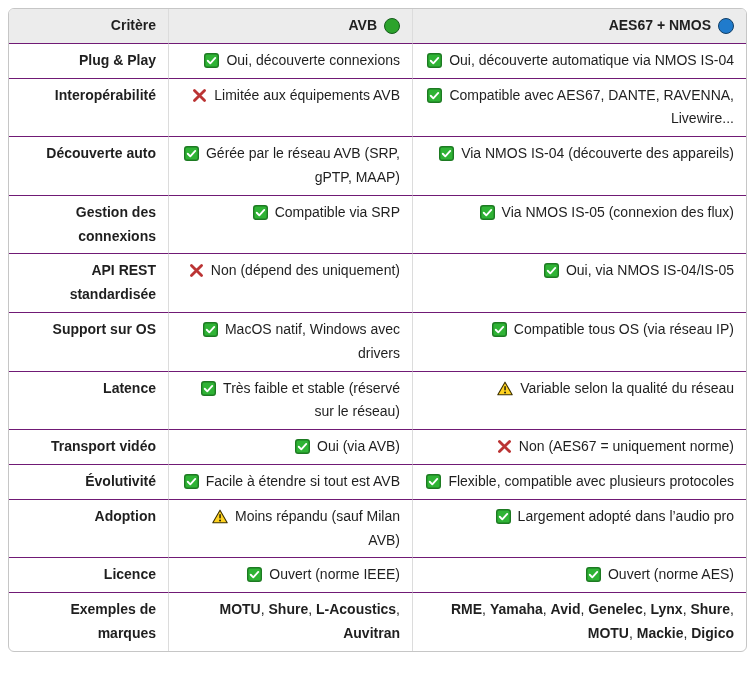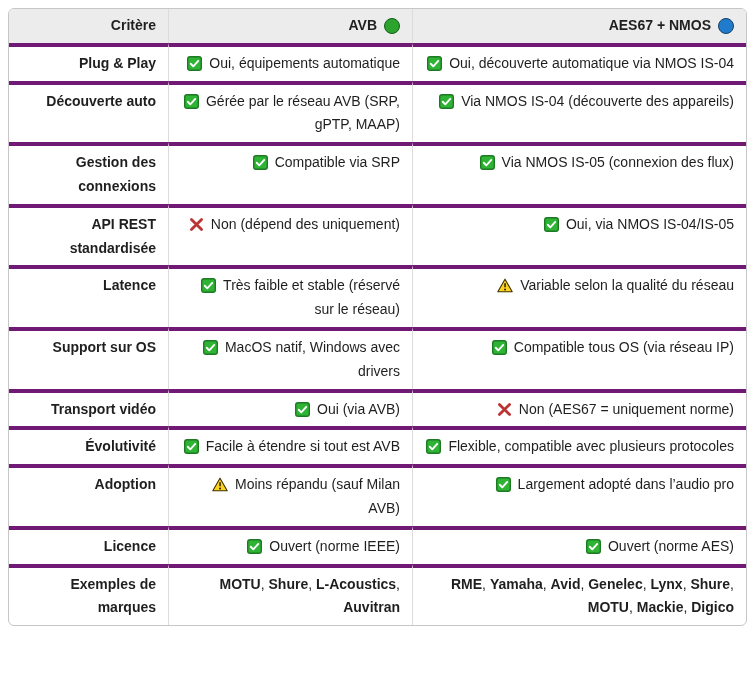--- a/index.html
+++ b/index.html
@@ -32,21 +32,21 @@
     overflow-wrap: break-word;
   }
   thead th {
     background: #ececec;
     font-weight: 600;
   }
   th + th, td + td {
     border-left: 1px solid #dcdcdc;
   }
   tbody td {
-    border-top: 4px solid #701a75;
+    border-top: 1px solid #701a75;
   }
   td.crit {
     font-weight: 700;
   }
   .ic {
     display: inline-block;
     vertical-align: -3px;
     margin-right: 7px;
     line-height: 0;
   }
@@ -83,25 +83,35 @@
         <span>AES67 + NMOS</span><span class="dot" id="nmos-dot" style="background: rgb(32, 123, 204); border: 1.5px solid rgb(18, 63, 102);"></span>
       </th>
     </tr>
   </thead>
   <tbody id="tbody">
       <tr>
         <td class="crit">Plug &amp; Play</td>
         <td><span class="ic"><svg width="15" height="15" viewBox="0 0 16 16">
       <rect x="0.75" y="0.75" width="14.5" height="14.5" rx="2.5" fill="#2fb335" stroke="#1d7a22" stroke-width="1.5"></rect>
       <path d="M4 8.3 L6.7 11 L12 5.3" stroke="#ffffff" stroke-width="2" fill="none" stroke-linecap="round" stroke-linejoin="round"></path>
-    </svg></span><span>Oui, équipements automatique</span></td>
+    </svg></span><span>Oui, découverte connexions</span></td>
         <td><span class="ic"><svg width="15" height="15" viewBox="0 0 16 16">
       <rect x="0.75" y="0.75" width="14.5" height="14.5" rx="2.5" fill="#2fb335" stroke="#1d7a22" stroke-width="1.5"></rect>
       <path d="M4 8.3 L6.7 11 L12 5.3" stroke="#ffffff" stroke-width="2" fill="none" stroke-linecap="round" stroke-linejoin="round"></path>
     </svg></span><span>Oui, découverte automatique via NMOS IS-04</span></td>
+      </tr>
+      <tr>
+        <td class="crit">Interopérabilité</td>
+        <td><span class="ic"><svg width="15" height="15" viewBox="0 0 16 16">
+      <path d="M2.6 2.6 L13.4 13.4 M13.4 2.6 L2.6 13.4" stroke="#bb3434" stroke-width="3" stroke-linecap="round"></path>
+    </svg></span><span>Limitée aux équipements AVB</span></td>
+        <td><span class="ic"><svg width="15" height="15" viewBox="0 0 16 16">
+      <rect x="0.75" y="0.75" width="14.5" height="14.5" rx="2.5" fill="#2fb335" stroke="#1d7a22" stroke-width="1.5"></rect>
+      <path d="M4 8.3 L6.7 11 L12 5.3" stroke="#ffffff" stroke-width="2" fill="none" stroke-linecap="round" stroke-linejoin="round"></path>
+    </svg></span><span>Compatible avec AES67, DANTE, RAVENNA, Livewire...</span></td>
       </tr>
       <tr>
         <td class="crit">Découverte auto</td>
         <td><span class="ic"><svg width="15" height="15" viewBox="0 0 16 16">
       <rect x="0.75" y="0.75" width="14.5" height="14.5" rx="2.5" fill="#2fb335" stroke="#1d7a22" stroke-width="1.5"></rect>
       <path d="M4 8.3 L6.7 11 L12 5.3" stroke="#ffffff" stroke-width="2" fill="none" stroke-linecap="round" stroke-linejoin="round"></path>
     </svg></span><span>Gérée par le réseau AVB (SRP, gPTP, MAAP)</span></td>
         <td><span class="ic"><svg width="15" height="15" viewBox="0 0 16 16">
       <rect x="0.75" y="0.75" width="14.5" height="14.5" rx="2.5" fill="#2fb335" stroke="#1d7a22" stroke-width="1.5"></rect>
       <path d="M4 8.3 L6.7 11 L12 5.3" stroke="#ffffff" stroke-width="2" fill="none" stroke-linecap="round" stroke-linejoin="round"></path>
@@ -120,45 +130,45 @@
       </tr>
       <tr>
         <td class="crit">API REST standardisée</td>
         <td><span class="ic"><svg width="15" height="15" viewBox="0 0 16 16">
       <path d="M2.6 2.6 L13.4 13.4 M13.4 2.6 L2.6 13.4" stroke="#bb3434" stroke-width="3" stroke-linecap="round"></path>
     </svg></span><span>Non (dépend des uniquement)</span></td>
         <td><span class="ic"><svg width="15" height="15" viewBox="0 0 16 16">
       <rect x="0.75" y="0.75" width="14.5" height="14.5" rx="2.5" fill="#2fb335" stroke="#1d7a22" stroke-width="1.5"></rect>
       <path d="M4 8.3 L6.7 11 L12 5.3" stroke="#ffffff" stroke-width="2" fill="none" stroke-linecap="round" stroke-linejoin="round"></path>
     </svg></span><span>Oui, via NMOS IS-04/IS-05</span></td>
+      </tr>
+      <tr>
+        <td class="crit">Support sur OS</td>
+        <td><span class="ic"><svg width="15" height="15" viewBox="0 0 16 16">
+      <rect x="0.75" y="0.75" width="14.5" height="14.5" rx="2.5" fill="#2fb335" stroke="#1d7a22" stroke-width="1.5"></rect>
+      <path d="M4 8.3 L6.7 11 L12 5.3" stroke="#ffffff" stroke-width="2" fill="none" stroke-linecap="round" stroke-linejoin="round"></path>
+    </svg></span><span>MacOS natif, Windows avec drivers</span></td>
+        <td><span class="ic"><svg width="15" height="15" viewBox="0 0 16 16">
+      <rect x="0.75" y="0.75" width="14.5" height="14.5" rx="2.5" fill="#2fb335" stroke="#1d7a22" stroke-width="1.5"></rect>
+      <path d="M4 8.3 L6.7 11 L12 5.3" stroke="#ffffff" stroke-width="2" fill="none" stroke-linecap="round" stroke-linejoin="round"></path>
+    </svg></span><span>Compatible tous OS (via réseau IP)</span></td>
       </tr>
       <tr>
         <td class="crit">Latence</td>
         <td><span class="ic"><svg width="15" height="15" viewBox="0 0 16 16">
       <rect x="0.75" y="0.75" width="14.5" height="14.5" rx="2.5" fill="#2fb335" stroke="#1d7a22" stroke-width="1.5"></rect>
       <path d="M4 8.3 L6.7 11 L12 5.3" stroke="#ffffff" stroke-width="2" fill="none" stroke-linecap="round" stroke-linejoin="round"></path>
     </svg></span><span>Très faible et stable (réservé sur le réseau)</span></td>
         <td><span class="ic"><svg width="16" height="15" viewBox="0 0 16 15">
       <path d="M8 1.2 L15.2 13.8 H0.8 Z" fill="#ffd21f" stroke="#3d3000" stroke-width="1.1" stroke-linejoin="round"></path>
       <rect x="7.3" y="5" width="1.5" height="4.4" rx="0.7" fill="#262008"></rect>
       <circle cx="8.05" cy="11.4" r="1" fill="#262008"></circle>
     </svg></span><span>Variable selon la qualité du réseau</span></td>
       </tr>
       <tr>
-        <td class="crit">Support sur OS</td>
-        <td><span class="ic"><svg width="15" height="15" viewBox="0 0 16 16">
-      <rect x="0.75" y="0.75" width="14.5" height="14.5" rx="2.5" fill="#2fb335" stroke="#1d7a22" stroke-width="1.5"></rect>
-      <path d="M4 8.3 L6.7 11 L12 5.3" stroke="#ffffff" stroke-width="2" fill="none" stroke-linecap="round" stroke-linejoin="round"></path>
-    </svg></span><span>MacOS natif, Windows avec drivers</span></td>
-        <td><span class="ic"><svg width="15" height="15" viewBox="0 0 16 16">
-      <rect x="0.75" y="0.75" width="14.5" height="14.5" rx="2.5" fill="#2fb335" stroke="#1d7a22" stroke-width="1.5"></rect>
-      <path d="M4 8.3 L6.7 11 L12 5.3" stroke="#ffffff" stroke-width="2" fill="none" stroke-linecap="round" stroke-linejoin="round"></path>
-    </svg></span><span>Compatible tous OS (via réseau IP)</span></td>
-      </tr>
-      <tr>
         <td class="crit">Transport vidéo</td>
         <td><span class="ic"><svg width="15" height="15" viewBox="0 0 16 16">
       <rect x="0.75" y="0.75" width="14.5" height="14.5" rx="2.5" fill="#2fb335" stroke="#1d7a22" stroke-width="1.5"></rect>
       <path d="M4 8.3 L6.7 11 L12 5.3" stroke="#ffffff" stroke-width="2" fill="none" stroke-linecap="round" stroke-linejoin="round"></path>
     </svg></span><span>Oui (via AVB)</span></td>
         <td><span class="ic"><svg width="15" height="15" viewBox="0 0 16 16">
       <path d="M2.6 2.6 L13.4 13.4 M13.4 2.6 L2.6 13.4" stroke="#bb3434" stroke-width="3" stroke-linecap="round"></path>
     </svg></span><span>Non (AES67 = uniquement norme)</span></td>
       </tr>
       <tr>

